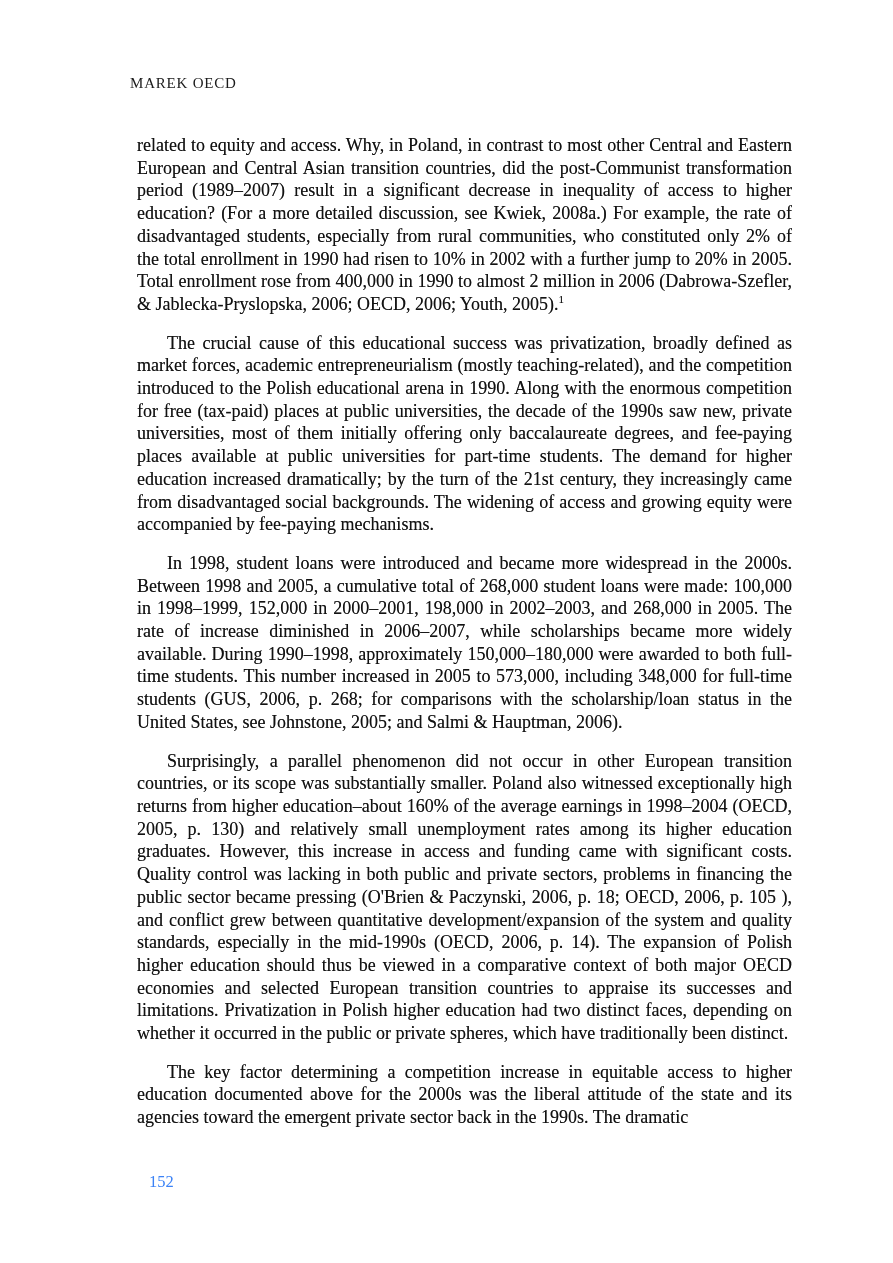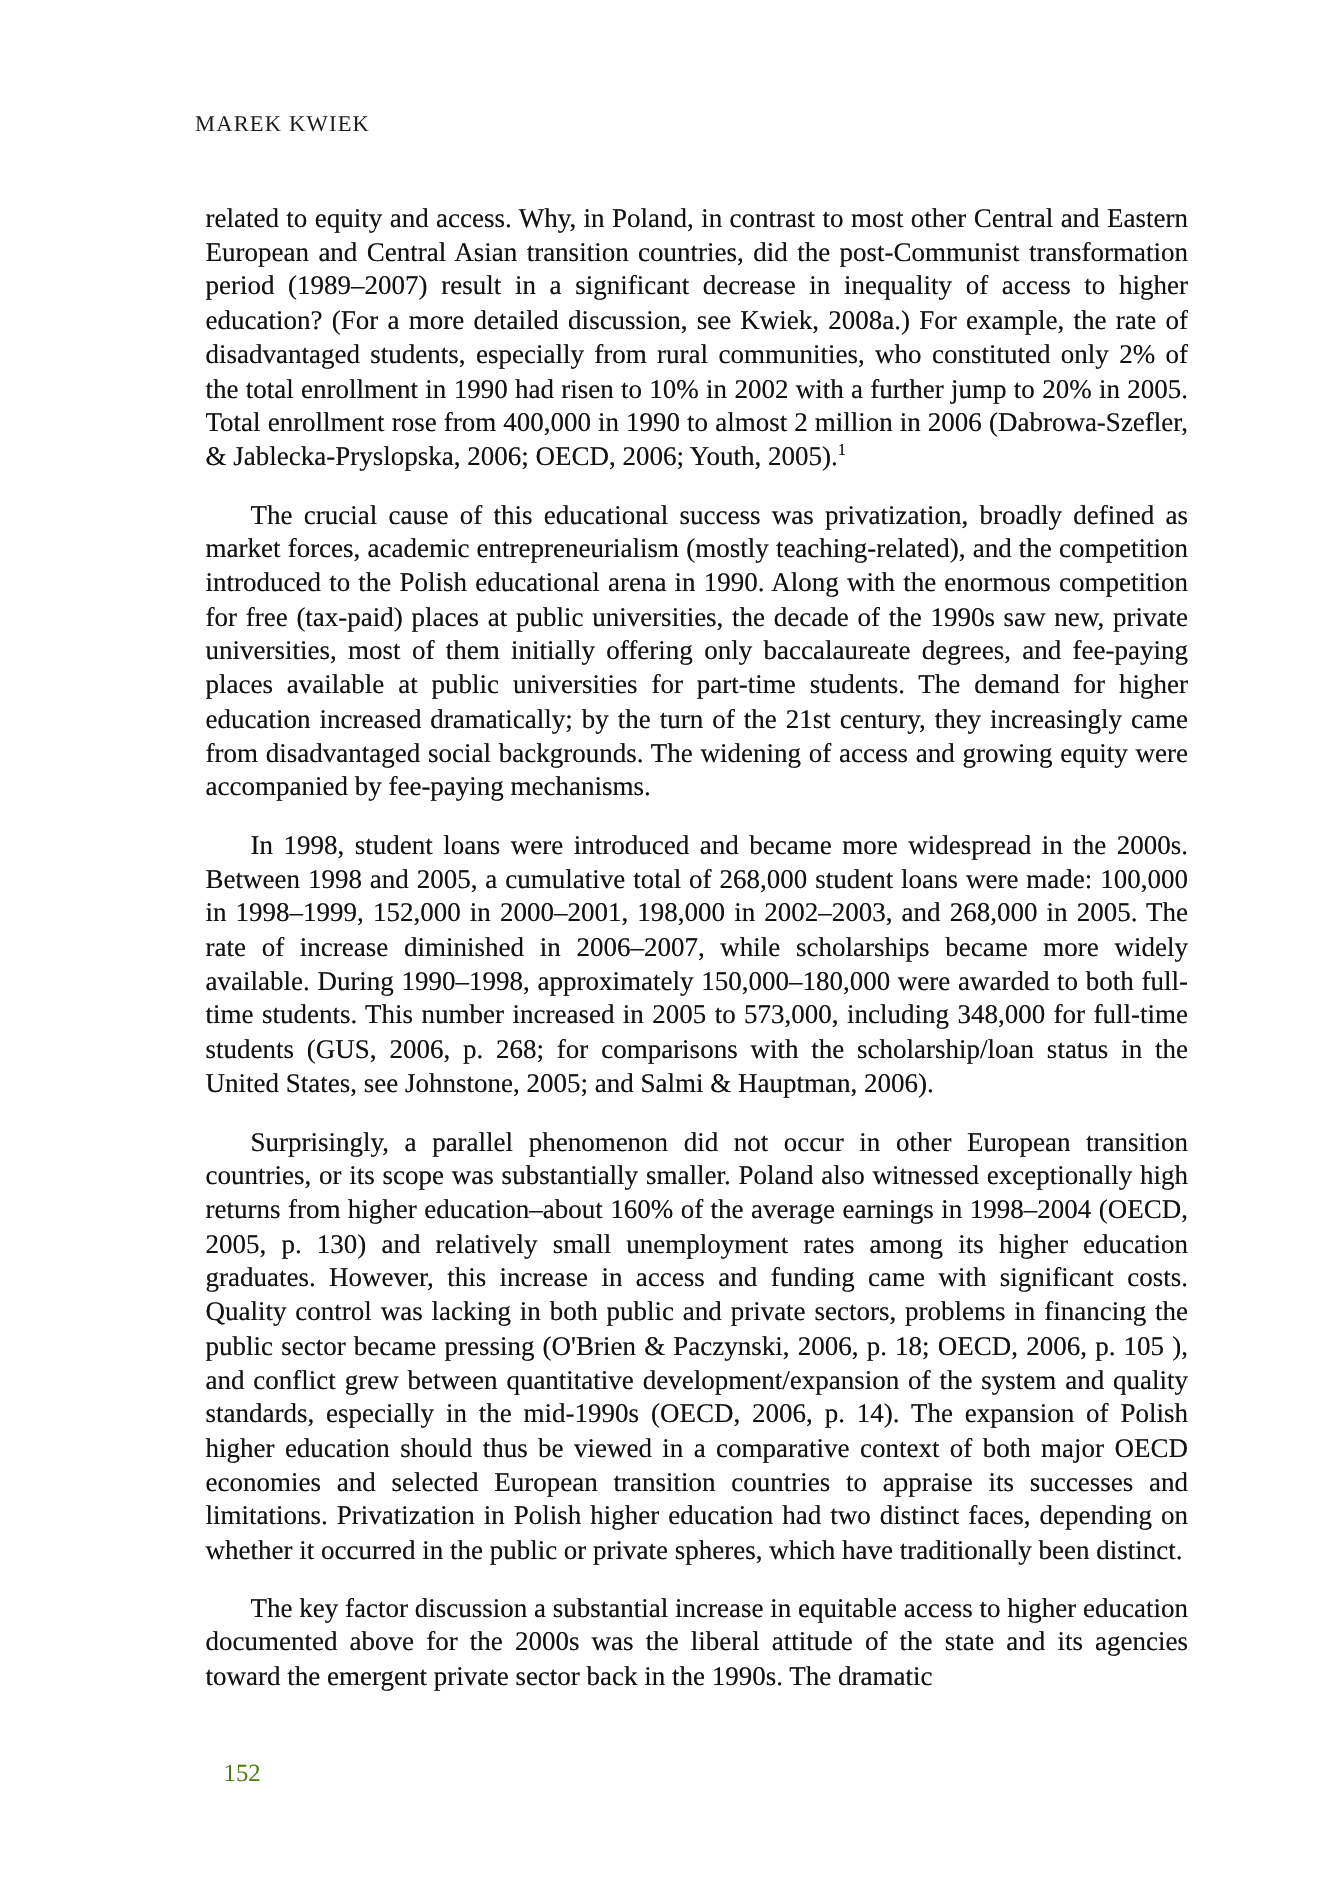--- a/index.html
+++ b/index.html
@@ -45,37 +45,37 @@
   .footnote-ref {
     font-size: 11px;
     line-height: 0;
     vertical-align: super;
   }
   .page-number {
     position: absolute;
     left: 149px;
     top: 1172px;
     font-size: 16.5px;
-    color: #4d7c0f;
+    color: #3b82f6;
   }
 </style>
 </head>
 <body>
 
 <div class="page">
 
-  <div class="running-header">MAREK KWIEK</div>
+  <div class="running-header">MAREK OECD</div>
 
   <div class="body-text">
     <p><span>related to equity and access. Why, in Poland, in contrast to most other Central and Eastern European and Central Asian transition countries, did the post-Communist transformation period (1989–2007) result in a significant decrease in inequality of access to higher education? (For a more detailed discussion, see Kwiek, 2008a.) For example, the rate of disadvantaged students, especially from rural communities, who constituted only 2% of the total enrollment in 1990 had risen to 10% in 2002 with a further jump to 20% in 2005. Total enrollment rose from 400,000 in 1990 to almost 2 million in 2006 (Dabrowa-Szefler, &amp; Jablecka-Pryslopska, 2006; OECD, 2006; Youth, 2005).</span><sup class="footnote-ref">1</sup></p>
 
     <p class="indent">The crucial cause of this educational success was privatization, broadly defined as market forces, academic entrepreneurialism (mostly teaching-related), and the competition introduced to the Polish educational arena in 1990. Along with the enormous competition for free (tax-paid) places at public universities, the decade of the 1990s saw new, private universities, most of them initially offering only baccalaureate degrees, and fee-paying places available at public universities for part-time students. The demand for higher education increased dramatically; by the turn of the 21st century, they increasingly came from disadvantaged social backgrounds. The widening of access and growing equity were accompanied by fee-paying mechanisms.</p>
 
     <p class="indent">In 1998, student loans were introduced and became more widespread in the 2000s. Between 1998 and 2005, a cumulative total of 268,000 student loans were made: 100,000 in 1998–1999, 152,000 in 2000–2001, 198,000 in 2002–2003, and 268,000 in 2005. The rate of increase diminished in 2006–2007, while scholarships became more widely available. During 1990–1998, approximately 150,000–180,000 were awarded to both full-time students. This number increased in 2005 to 573,000, including 348,000 for full-time students (GUS, 2006, p. 268; for comparisons with the scholarship/loan status in the United States, see Johnstone, 2005; and Salmi &amp; Hauptman, 2006).</p>
 
     <p class="indent">Surprisingly, a parallel phenomenon did not occur in other European transition countries, or its scope was substantially smaller. Poland also witnessed exceptionally high returns from higher education–about 160% of the average earnings in 1998–2004 (OECD, 2005, p. 130) and relatively small unemployment rates among its higher education graduates. However, this increase in access and funding came with significant costs. Quality control was lacking in both public and private sectors, problems in financing the public sector became pressing (O'Brien &amp; Paczynski, 2006, p. 18; OECD, 2006, p. 105 ), and conflict grew between quantitative development/expansion of the system and quality standards, especially in the mid-1990s (OECD, 2006, p. 14). The expansion of Polish higher education should thus be viewed in a comparative context of both major OECD economies and selected European transition countries to appraise its successes and limitations. Privatization in Polish higher education had two distinct faces, depending on whether it occurred in the public or private spheres, which have traditionally been distinct.</p>
 
-    <p class="indent">The key factor discussion a substantial increase in equitable access to higher education documented above for the 2000s was the liberal attitude of the state and its agencies toward the emergent private sector back in the 1990s. The dramatic</p>
+    <p class="indent">The key factor determining a competition increase in equitable access to higher education documented above for the 2000s was the liberal attitude of the state and its agencies toward the emergent private sector back in the 1990s. The dramatic</p>
   </div>
 
   <div class="page-number">152</div>
 
 </div>
 
 </body></html>

